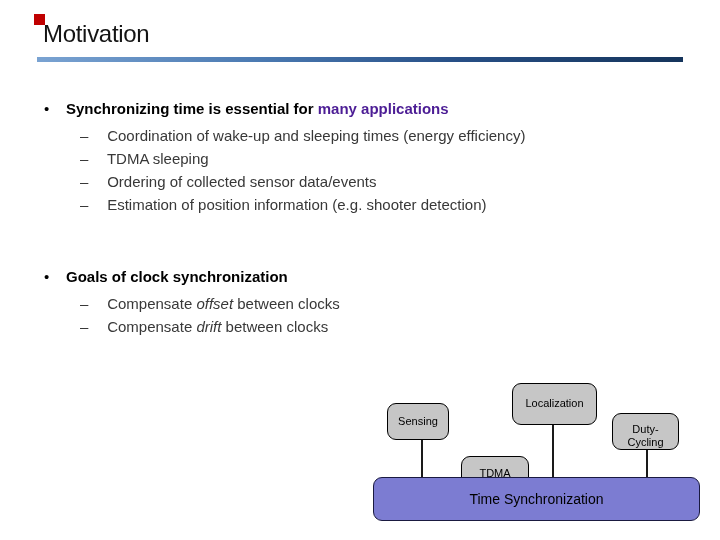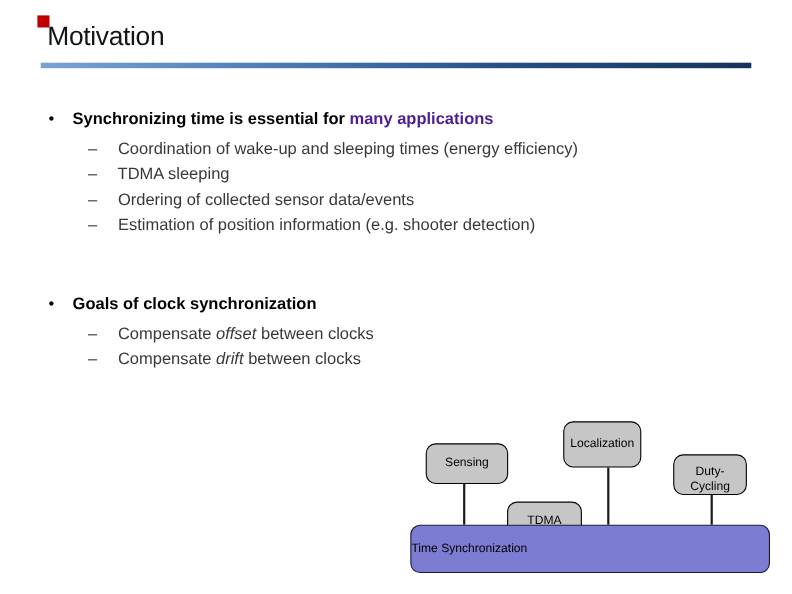--- a/index.html
+++ b/index.html
@@ -32,29 +32,29 @@
   #sublist2{left:80px;top:292px;}
   .em{font-style:italic;}
 
   
   .node{
     background:#C6C6C6;border:1px solid #000;border-radius:9px;
     display:flex;align-items:center;justify-content:center;
     font-size:11px;color:#000;text-align:center;line-height:1.2;
     box-sizing:border-box;
   }
-  #box-sensing{left:387px;top:403px;width:75px;height:37px;}
-  #box-localization{left:512px;top:383px;width:71px;height:42px;}
+  #box-sensing{left:387px;top:403px;width:62px;height:37px;}
+  #box-localization{left:512px;top:383px;width:85px;height:42px;}
   #box-tdma{left:461px;top:430px;width:68px;height:36px;margin-top:26px;}
   #box-duty{left:612px;top:413px;width:67px;height:37px;align-items:flex-end;}
   #box-main{
     left:373px;top:477px;width:327px;height:44px;
     background:#7C7CD2;border:1px solid #1A1A40;border-radius:9px;
-    display:flex;align-items:center;
-    font-size:11px;color:#000;box-sizing:border-box;
+    display:flex;align-items:center;justify-content:center;
+    font-size:14px;color:#000;box-sizing:border-box;
   }
   .connector{width:2px;background:#1a1a1a;}
   #conn-sensing{left:421px;top:440px;height:37px;}
   #conn-tdma{left:494px;top:466px;height:11px;}
   #conn-localization{left:552px;top:425px;height:52px;}
   #conn-duty{left:646px;top:450px;height:27px;}
 </style>
 </head>
 <body>
 

